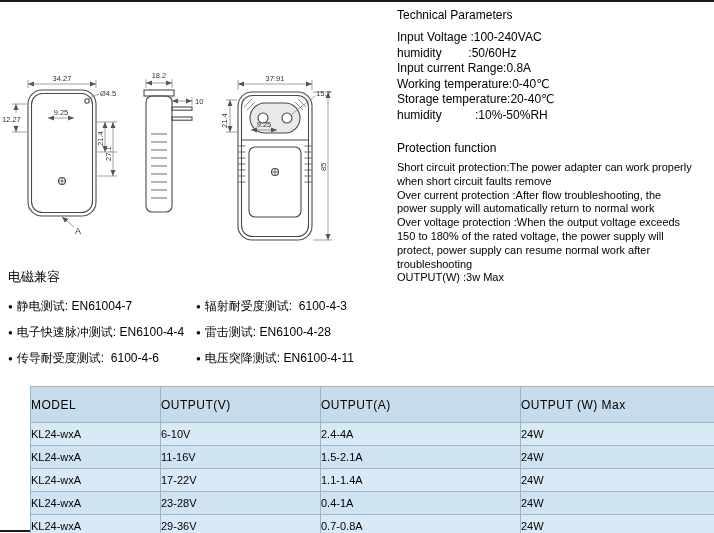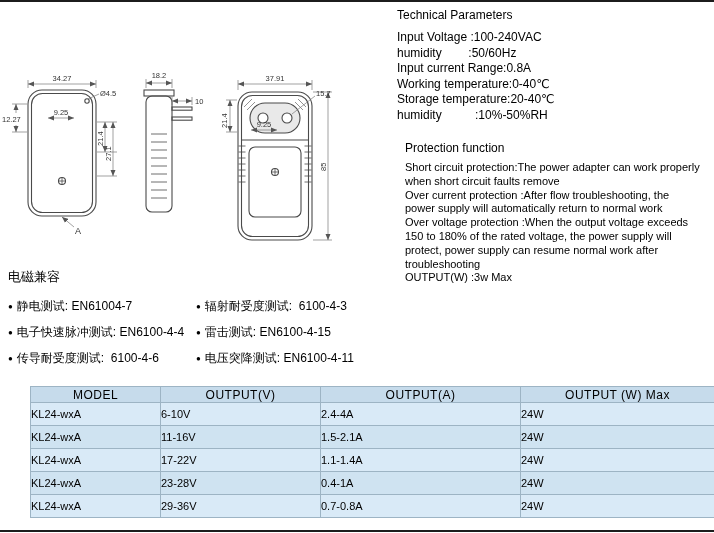--- a/index.html
+++ b/index.html
@@ -14,37 +14,37 @@
   .page { position: absolute; left: 0; top: 0; width: 714px; height: 533px; background: #fff; overflow: hidden; }
   .rule { position: absolute; left: 0; width: 714px; height: 2px; background: #1c1c1c; }
   .rule-top { top: 0; }
   .rule-bottom { top: 530px; }
 
   .drawings { position: absolute; left: 0; top: 4px; }
 
   .col-right { position: absolute; left: 397px; top: 8px; width: 313px; }
   .sec-title { color: #000000; font-size: 12px; margin-bottom: 8px; }
   .tp-line { font-size: 12px; line-height: 15.5px; white-space: pre; }
-  .protection { margin-top: 18px; margin-left: 8px; }
+  .protection { margin-top: 18px; }
   .protection .sec-title { margin-bottom: 6px; }
   .prot-body { font-size: 11px; line-height: 13.8px; white-space: pre-line; }
 
   .emc { position: absolute; left: 8px; top: 268px; width: 386px; }
   .emc-title { font-size: 13px; margin-bottom: 12px; }
   .emc-grid { display: grid; grid-template-columns: 188px 1fr; row-gap: 9px; }
   .emc-item { font-size: 12px; white-space: pre; }
   .bullet { font-size: 8px; margin-right: 4px; position: relative; top: -1px; }
 
   table.spec-table {
     position: absolute; left: 30px; top: 386px; width: 684px;
     border-collapse: collapse; table-layout: fixed;
   }
   .spec-table th {
-    background: #c6dbeb; height: 16px; font-size: 12px; font-weight: normal;
-    text-align: center; letter-spacing: 0.5px;
+    background: #c6dbeb; height: 36px; font-size: 12px; font-weight: normal;
+    text-align: left; letter-spacing: 0.5px;
   }
   .spec-table td { height: 23px; font-size: 11px; padding: 0; }
   .spec-table th, .spec-table td { border: 1px solid #9db4c4; }
   tr.row-odd td { background: #d9eaf7; }
   tr.row-even td { background: #cfe3f1; }
 
   svg text { font-family: "Liberation Sans", "DejaVu Sans", sans-serif; }
 </style>
 </head>
 <body>
@@ -208,21 +208,21 @@
 OUTPUT(W) :3w Max</div>
     </div>
   </div>
 
   <div class="emc">
     <div class="emc-title">电磁兼容</div>
     <div class="emc-grid">
       <div class="emc-item"><span class="bullet">●</span><span>静电测试: EN61004-7</span></div>
       <div class="emc-item"><span class="bullet">●</span><span>辐射耐受度测试:  6100-4-3</span></div>
       <div class="emc-item"><span class="bullet">●</span><span>电子快速脉冲测试: EN6100-4-4</span></div>
-      <div class="emc-item"><span class="bullet">●</span><span>雷击测试: EN6100-4-15</span></div>
+      <div class="emc-item"><span class="bullet">●</span><span>雷击测试: EN6100-4-28</span></div>
       <div class="emc-item"><span class="bullet">●</span><span>传导耐受度测试:  6100-4-6</span></div>
       <div class="emc-item"><span class="bullet">●</span><span>电压突降测试: EN6100-4-11</span></div>
     </div>
   </div>
 
   <table class="spec-table">
     <colgroup>
       <col style="width:130px">
         <col style="width:160px">
         <col style="width:200px">

